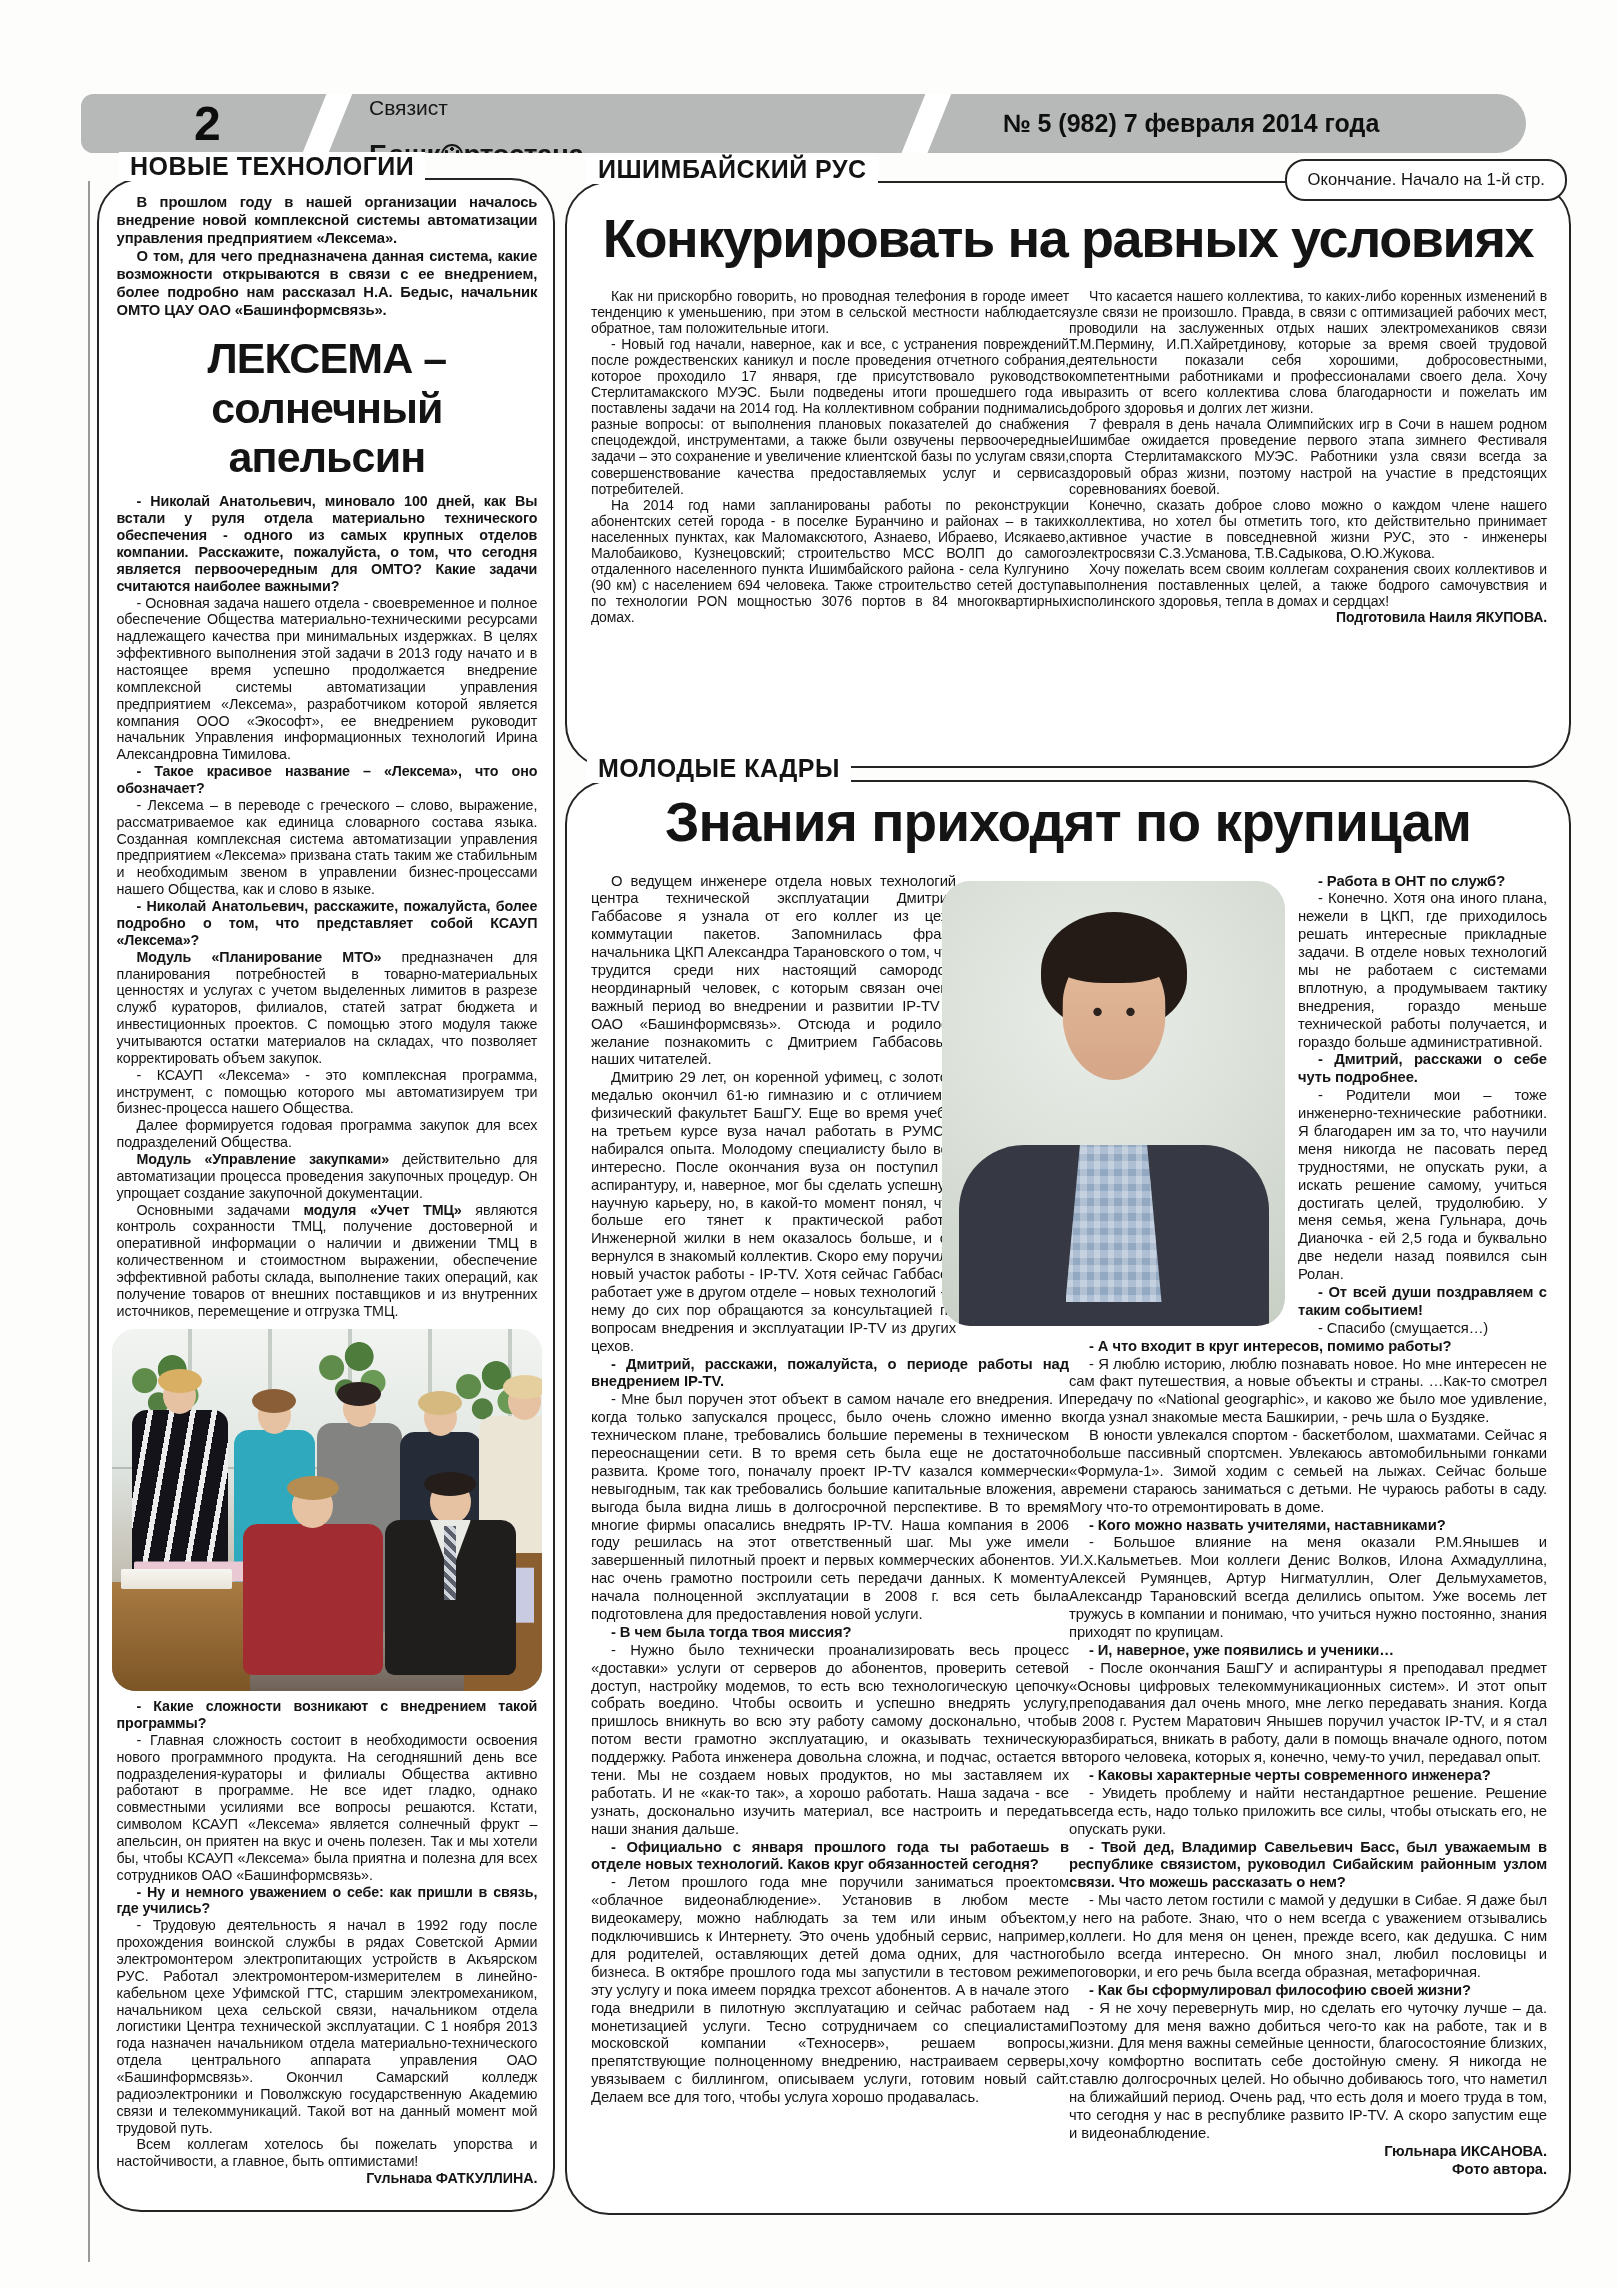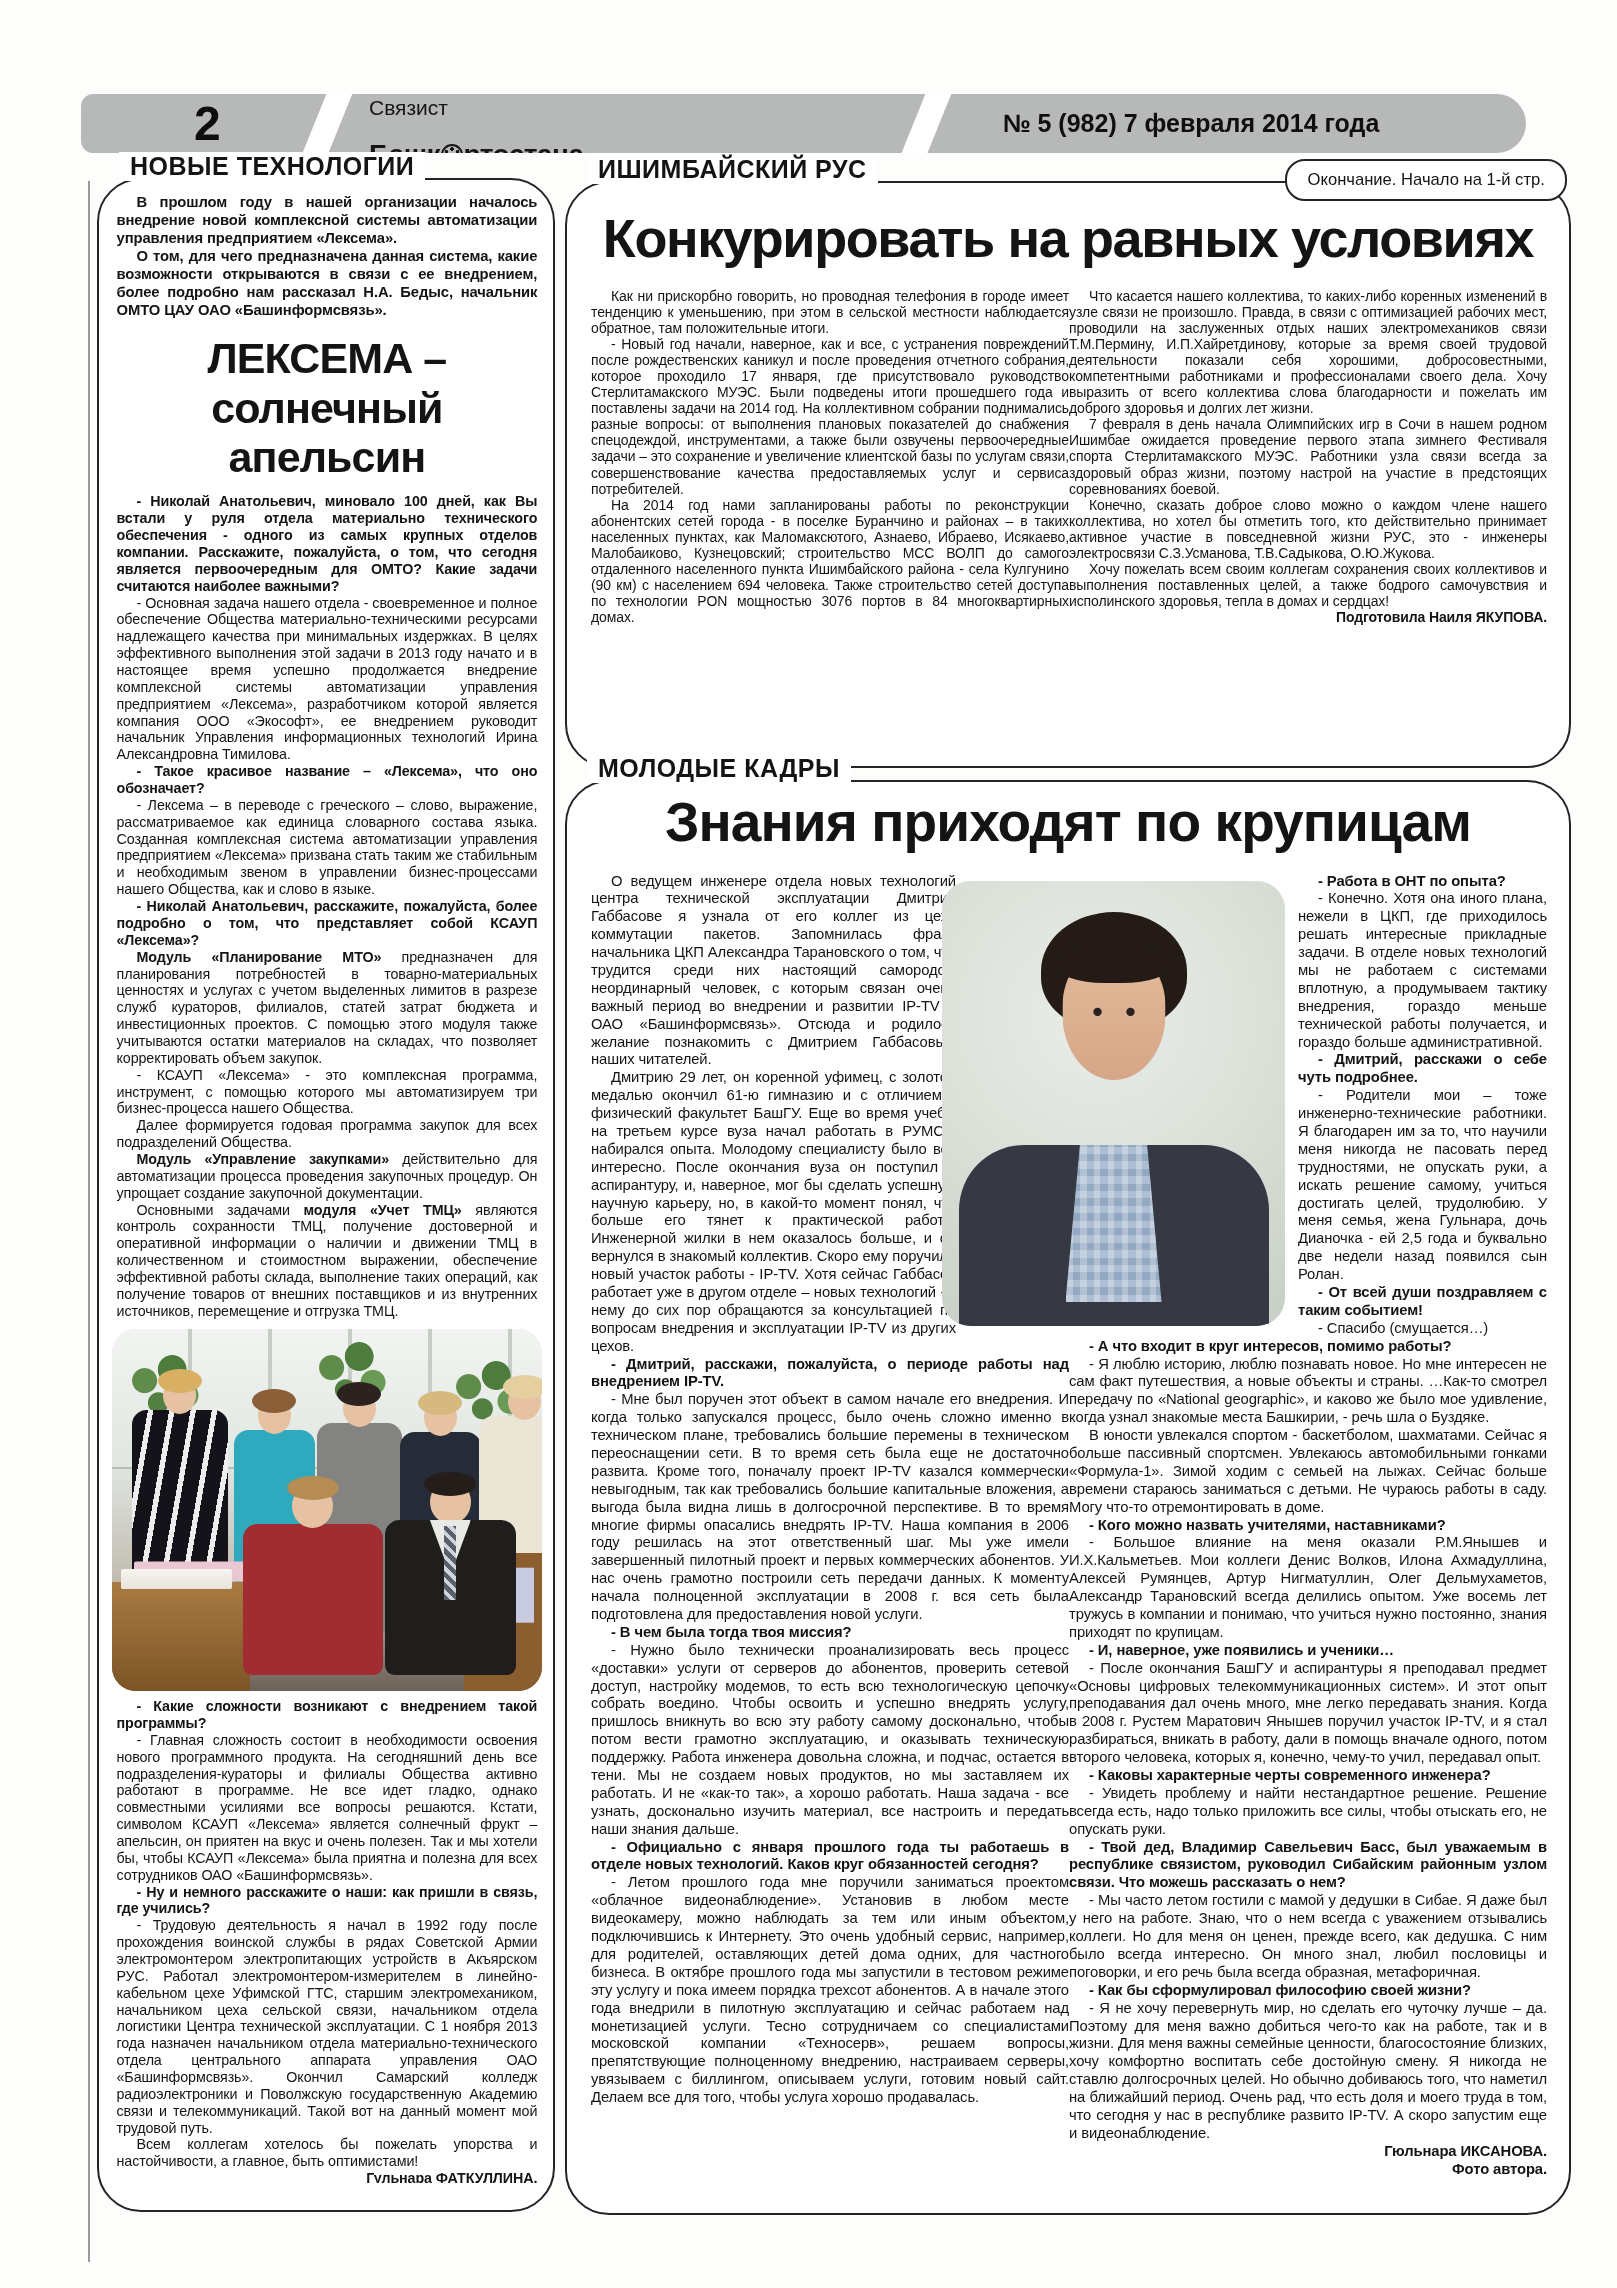--- a/index.html
+++ b/index.html
@@ -201,21 +201,21 @@
             <div class="bd"></div>
           </div>
         <div class="pers p7">
             <div class="hd"></div>
             <div class="bd"></div>
           </div>
       </div>
       <div>
           <p class="q"><span>- Какие сложности возникают с внедрением такой программы?</span></p>
           <p><span>- Главная сложность состоит в необходимости освоения нового программного продукта. На сегодняшний день все подразделения-кураторы и филиалы Общества активно работают в программе. Не все идет гладко, однако совместными усилиями все вопросы решаются. Кстати, символом КСАУП «Лексема» является солнечный фрукт – апельсин, он приятен на вкус и очень полезен. Так и мы хотели бы, чтобы КСАУП «Лексема» была приятна и полезна для всех сотрудников ОАО «Башинформсвязь».</span></p>
-          <p class="q"><span>- Ну и немного расскажите о наши: как пришли в связь, где учились?</span></p>
+          <p class="q"><span>- Ну и немного уважением о себе: как пришли в связь, где учились?</span></p>
           <p><span>- Трудовую деятельность я начал в 1992 году после прохождения воинской службы в рядах Советской Армии электромонтером электропитающих устройств в Акъярском РУС. Работал электромонтером-измерителем в линейно-кабельном цехе Уфимской ГТС, старшим электромехаником, начальником цеха сельской связи, начальником отдела логистики Центра технической эксплуатации. С 1 ноября 2013 года назначен начальником отдела материально-технического отдела центрального аппарата управления ОАО «Башинформсвязь». Окончил Самарский колледж радиоэлектроники и Поволжскую государственную Академию связи и телекоммуникаций. Такой вот на данный момент мой трудовой путь.</span></p>
           <p><span>Всем коллегам хотелось бы пожелать упорства и настойчивости, а главное, быть оптимистами!</span></p>
           <p class="sig"><span>Гульнара ФАТКУЛЛИНА,</span></p>
         </div>
     </div>
   </section>
 
   <section class="box rusbox">
     <div class="sec-label">ИШИМБАЙСКИЙ РУС</div>
     <div class="note">Окончание. Начало на 1-й стр.</div>
@@ -251,21 +251,21 @@
           <p><span>Дмитрию 29 лет, он коренной уфимец, с золотой медалью окончил 61-ю гимназию и с отличием - физический факультет БашГУ. Еще во время учебы на третьем курсе вуза начал работать в РУМСе, набирался опыта. Молодому специалисту было все интересно. После окончания вуза он поступил в аспирантуру, и, наверное, мог бы сделать успешную научную карьеру, но, в какой-то момент понял, что больше его тянет к практической работе. Инженерной жилки в нем оказалось больше, и он вернулся в знакомый коллектив. Скоро ему поручили новый участок работы - IP-TV. Хотя сейчас Габбасов работает уже в другом отделе – новых технологий - к нему до сих пор обращаются за консультацией по вопросам внедрения и эксплуатации IP-TV из других цехов.</span></p>
           <p class="q"><span>- Дмитрий, расскажи, пожалуйста, о периоде работы над внедрением IP-TV.</span></p>
           <p><span>- Мне был поручен этот объект в самом начале его внедрения. И когда только запускался процесс, было очень сложно именно в техническом плане, требовались большие перемены в техническом переоснащении сети. В то время сеть была еще не достаточно развита. Кроме того, поначалу проект IP-TV казался коммерчески невыгодным, так как требовались большие капитальные вложения, а выгода была видна лишь в долгосрочной перспективе. В то время многие фирмы опасались внедрять IP-TV. Наша компания в 2006 году решилась на этот ответственный шаг. Мы уже имели завершенный пилотный проект и первых коммерческих абонентов. У нас очень грамотно построили сеть передачи данных. К моменту начала полноценной эксплуатации в 2008 г. вся сеть была подготовлена для предоставления новой услуги.</span></p>
           <p class="q"><span>- В чем была тогда твоя миссия?</span></p>
           <p><span>- Нужно было технически проанализировать весь процесс «доставки» услуги от серверов до абонентов, проверить сетевой доступ, настройку модемов, то есть всю технологическую цепочку собрать воедино. Чтобы освоить и успешно внедрять услугу, пришлось вникнуть во всю эту работу самому досконально, чтобы потом вести грамотно эксплуатацию, и оказывать техническую поддержку. Работа инженера довольна сложна, и подчас, остается в тени. Мы не создаем новых продуктов, но мы заставляем их работать. И не «как-то так», а хорошо работать. Наша задача - все узнать, досконально изучить материал, все настроить и передать наши знания дальше.</span></p>
           <p class="q"><span>- Официально с января прошлого года ты работаешь в отделе новых технологий. Каков круг обязанностей сегодня?</span></p>
           <p><span>- Летом прошлого года мне поручили заниматься проектом «облачное видеонаблюдение». Установив в любом месте видеокамеру, можно наблюдать за тем или иным объектом, подключившись к Интернету. Это очень удобный сервис, например, для родителей, оставляющих детей дома одних, для частного бизнеса. В октябре прошлого года мы запустили в тестовом режиме эту услугу и пока имеем порядка трехсот абонентов. А в начале этого года внедрили в пилотную эксплуатацию и сейчас работаем над монетизацией услуги. Тесно сотрудничаем со специалистами московской компании «Техносерв», решаем вопросы, препятствующие полноценному внедрению, настраиваем серверы, увязываем с биллингом, описываем услуги, готовим новый сайт. Делаем все для того, чтобы услуга хорошо продавалась.</span></p>
         </div>
       <div class="col">
           <div class="sp-l"></div>
-          <p class="q"><span>- Работа в ОНТ по опыта?</span></p>
+          <p class="q"><span>- Работа в ОНТ по служб?</span></p>
           <p><span>- Конечно. Хотя она иного плана, нежели в ЦКП, где приходилось решать интересные прикладные задачи. В отделе новых технологий мы не работаем с системами вплотную, а продумываем тактику внедрения, гораздо меньше технической работы получается, и гораздо больше административной.</span></p>
           <p class="q"><span>- Дмитрий, расскажи о себе чуть подробнее.</span></p>
           <p><span>- Родители мои – тоже инженерно-технические работники. Я благодарен им за то, что научили меня никогда не пасовать перед трудностями, не опускать руки, а искать решение самому, учиться достигать целей, трудолюбию. У меня семья, жена Гульнара, дочь Дианочка - ей 2,5 года и буквально две недели назад появился сын Ролан.</span></p>
           <p class="q"><span>- От всей души поздравляем с таким событием!</span></p>
           <p><span>- Спасибо (смущается…)</span></p>
           <p class="q"><span>- А что входит в круг интересов, помимо работы?</span></p>
           <p><span>- Я люблю историю, люблю познавать новое. Но мне интересен не сам факт путешествия, а новые объекты и страны. …Как-то смотрел передачу по «National geographic», и каково же было мое удивление, когда узнал знакомые места Башкирии, - речь шла о Буздяке.</span></p>
           <p><span>В юности увлекался спортом - баскетболом, шахматами. Сейчас я больше пассивный спортсмен. Увлекаюсь автомобильными гонками «Формула-1». Зимой ходим с семьей на лыжах. Сейчас больше времени стараюсь заниматься с детьми. Не чураюсь работы в саду. Могу что-то отремонтировать в доме.</span></p>
           <p class="q"><span>- Кого можно назвать учителями, наставниками?</span></p>
           <p><span>- Большое влияние на меня оказали Р.М.Янышев и И.Х.Кальметьев. Мои коллеги Денис Волков, Илона Ахмадуллина, Алексей Румянцев, Артур Нигматуллин, Олег Дельмухаметов, Александр Тарановский всегда делились опытом. Уже восемь лет тружусь в компании и понимаю, что учиться нужно постоянно, знания приходят по крупицам.</span></p>

